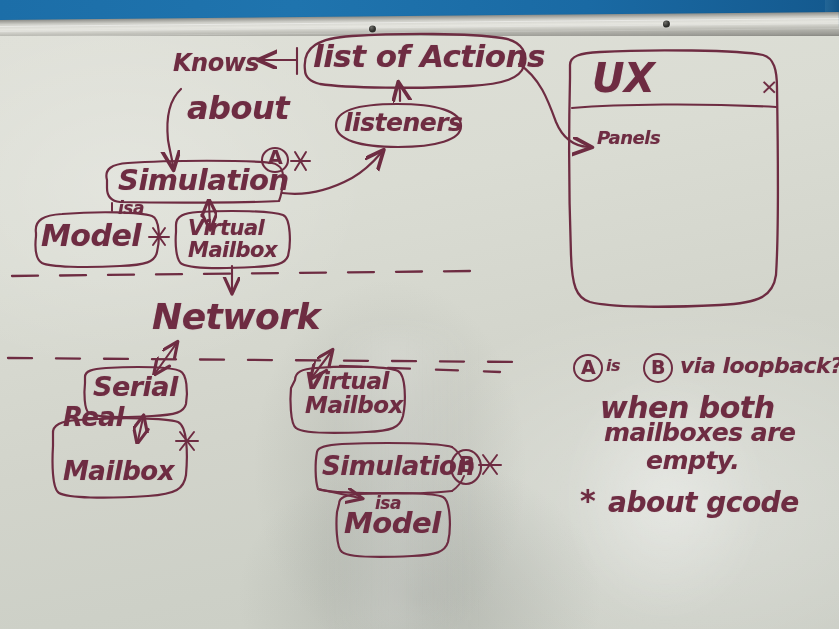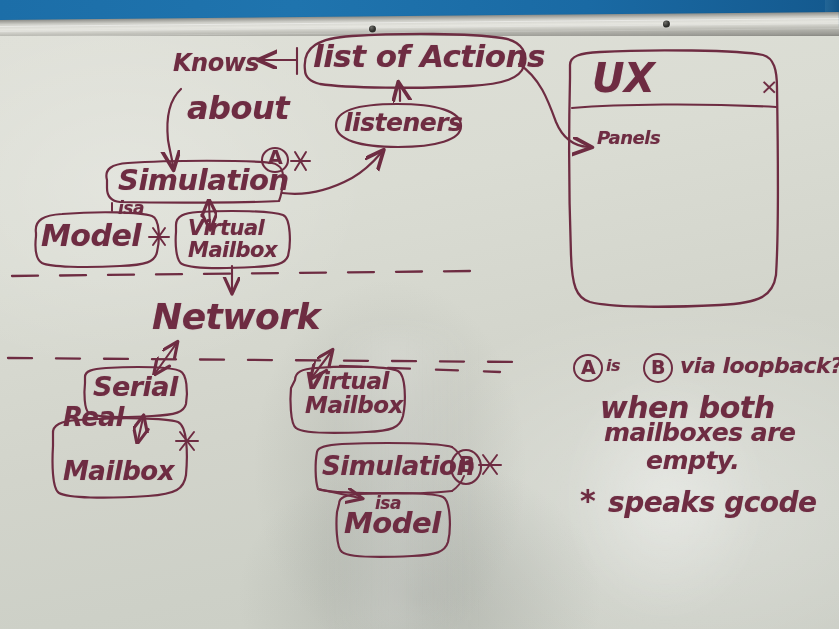--- a/index.html
+++ b/index.html
@@ -315,21 +315,21 @@
   <div class="hw" style="left:581px;top:358px;font-size:19px;">A</div>
   <div class="hw sk tight" style="left:606px;top:358px;font-size:16px;">is</div>
   <div class="hw" style="left:651px;top:358px;font-size:19px;">B</div>
   <div class="hw sk tight" style="left:680px;top:355px;font-size:22px;">via loopback?</div>
 
   <div class="hw sk tight" style="left:600px;top:392px;font-size:30px;">when both</div>
   <div class="hw sk tight" style="left:604px;top:420px;font-size:25px;">mailboxes are</div>
   <div class="hw sk tight" style="left:646px;top:448px;font-size:25px;">empty.</div>
 
   <div class="hw" style="left:580px;top:485px;font-size:30px;">*</div>
-  <div class="hw sk tight" style="left:608px;top:488px;font-size:28px;">speaks gcode</div>
+  <div class="hw sk tight" style="left:608px;top:488px;font-size:28px;">about gcode</div>
 
   <svg class="ink" viewBox="0 0 839 629" xmlns="http://www.w3.org/2000/svg">
     <g stroke="#6e2c42" fill="none" stroke-width="2.0">
       <ellipse cx="588" cy="368" rx="14" ry="13"></ellipse>
       <ellipse cx="658" cy="368" rx="14" ry="14"></ellipse>
     </g>
   </svg>
 
 </div>
 

